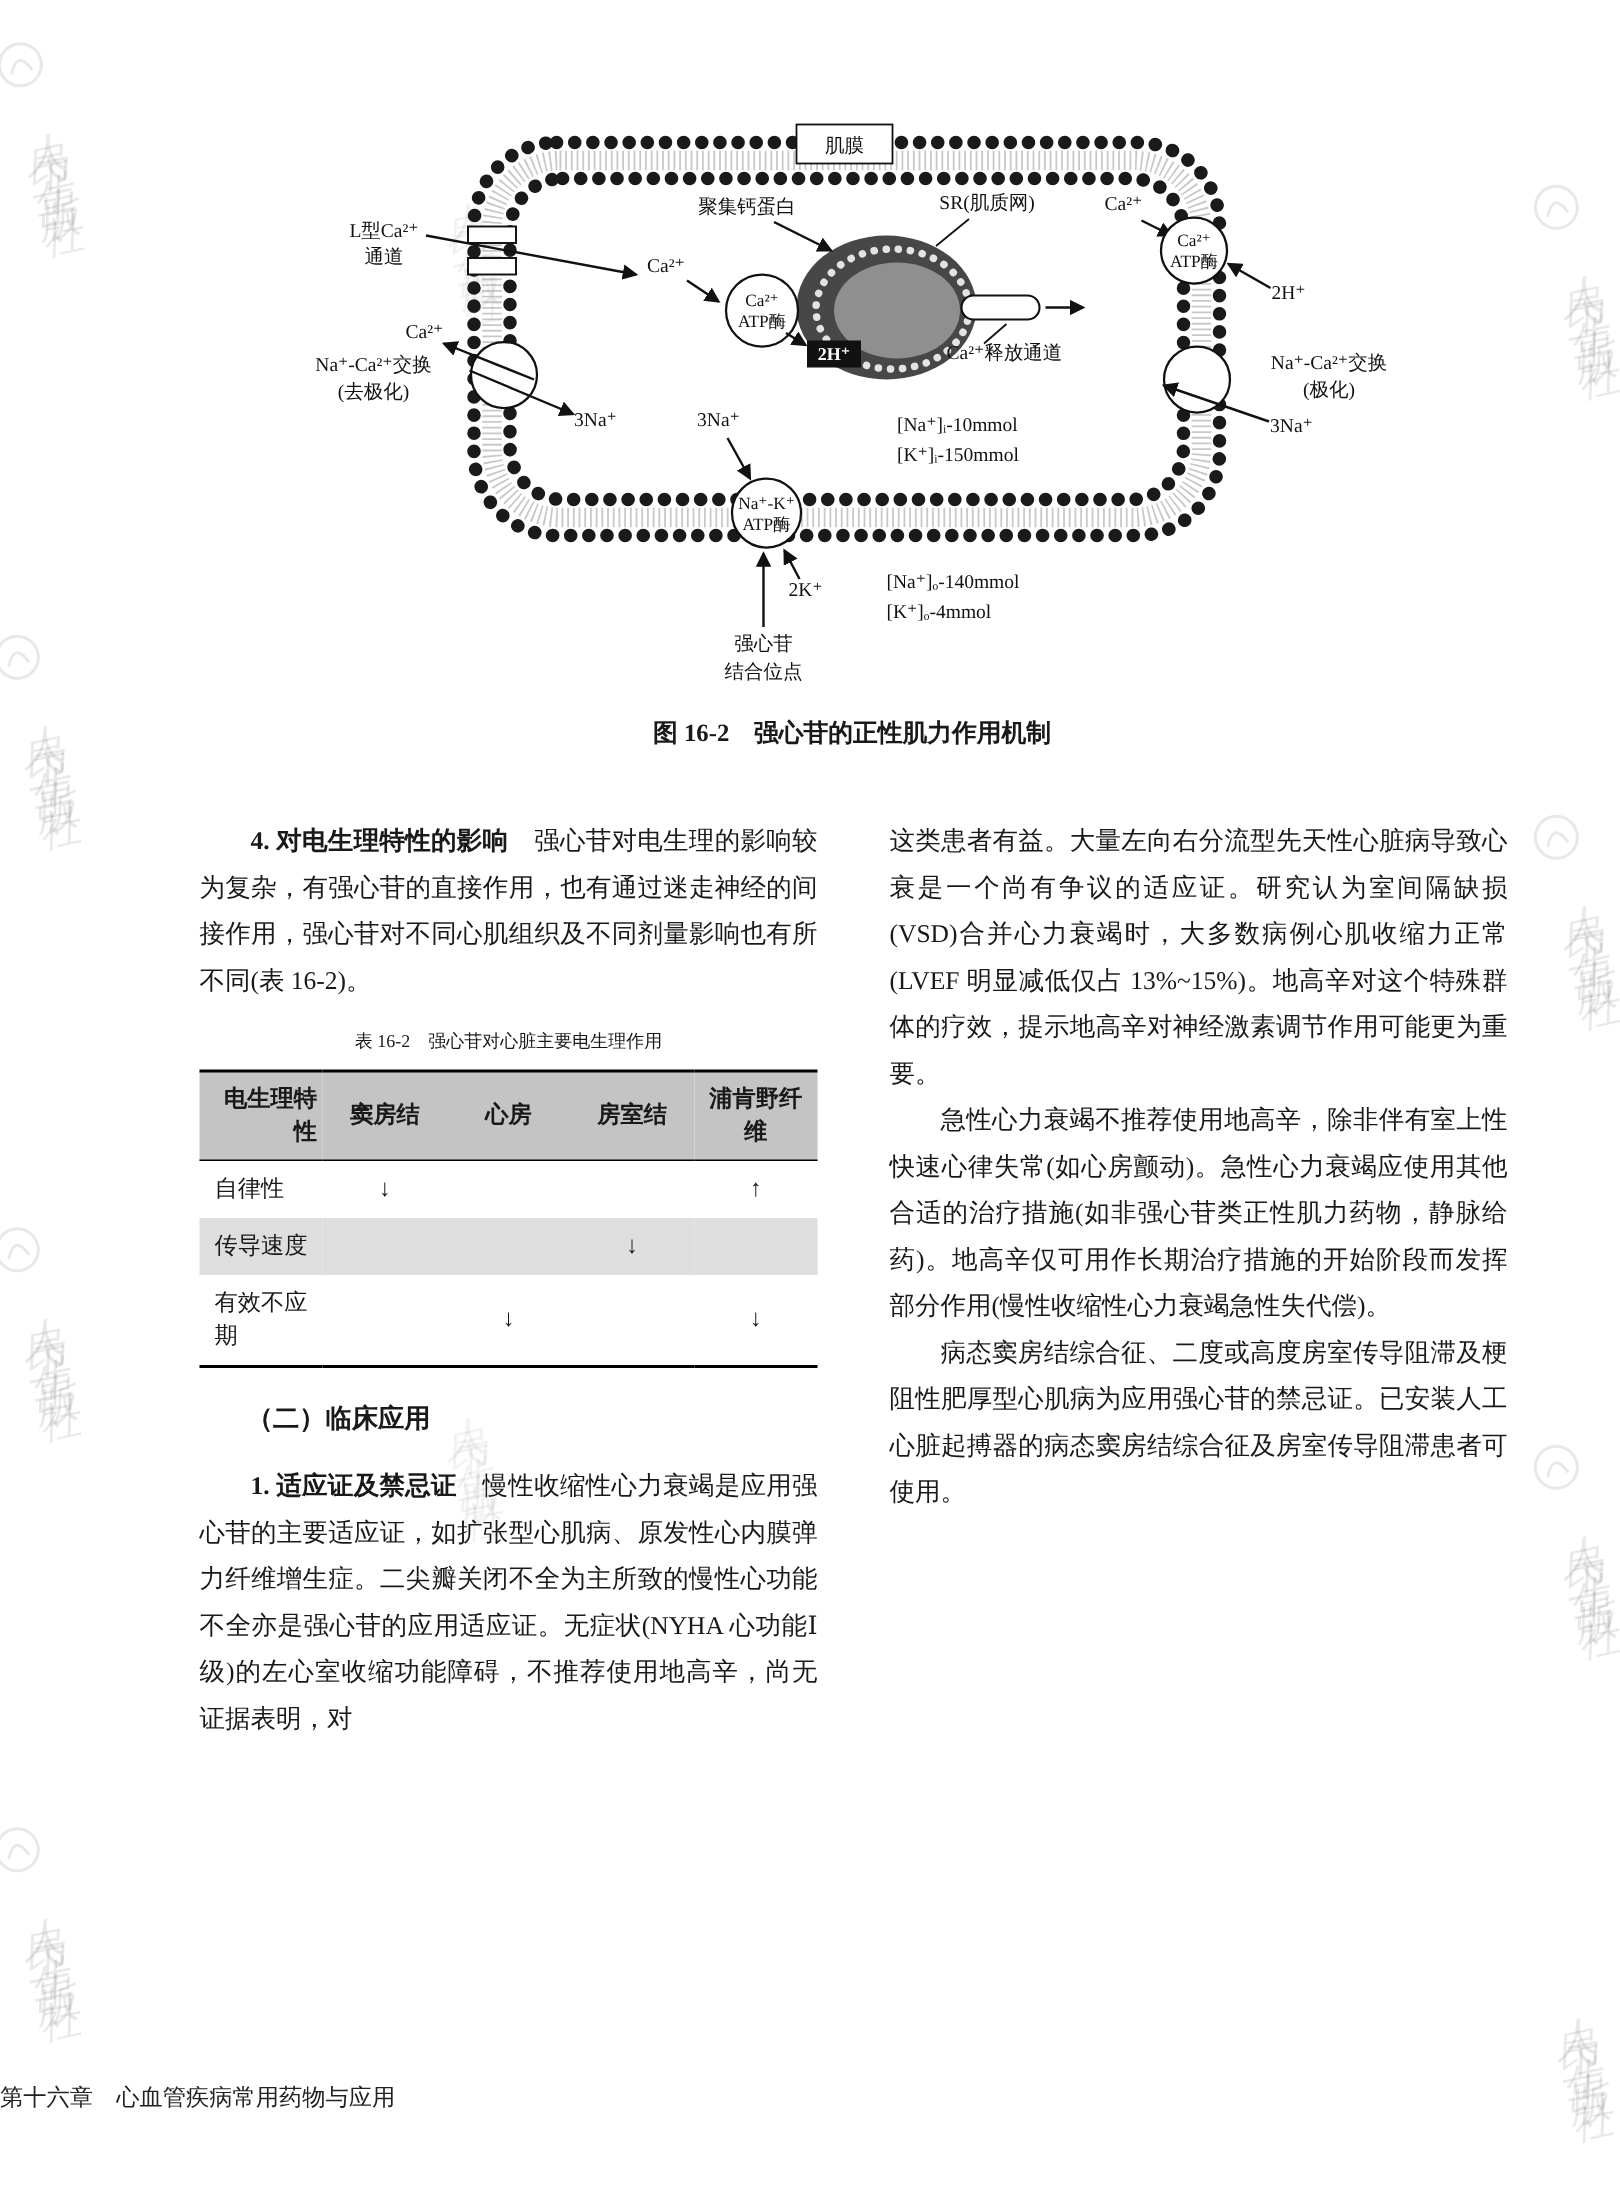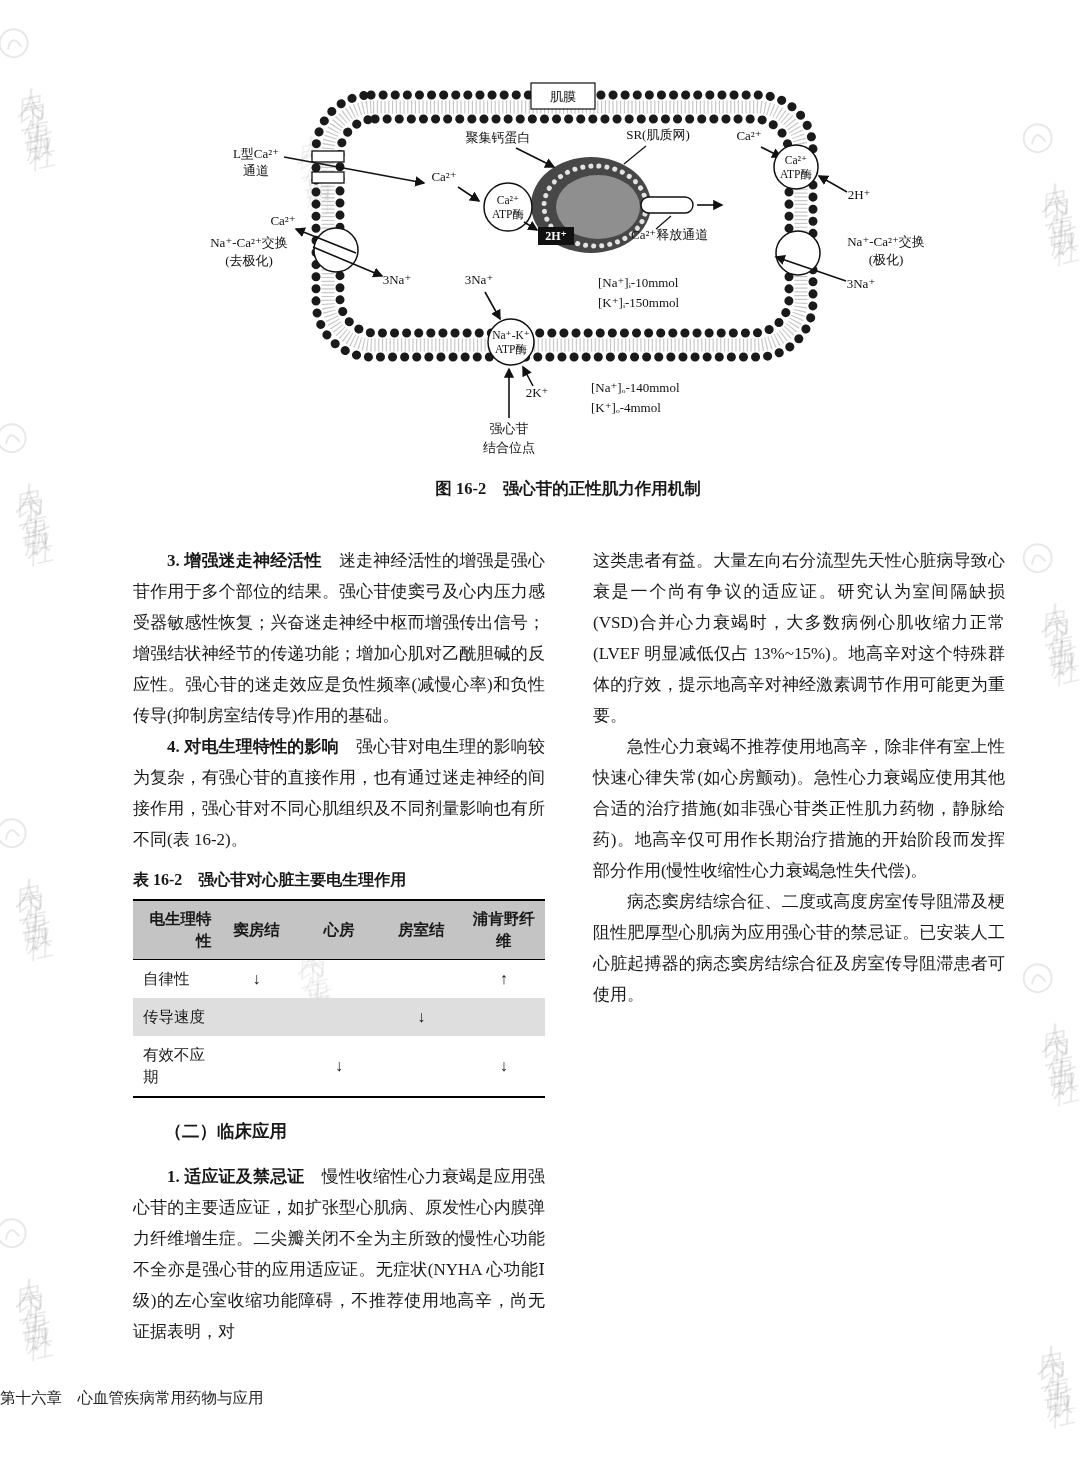--- a/index.html
+++ b/index.html
@@ -21,21 +21,21 @@
   .lead{stroke:#111;stroke-width:1.2;fill:none;}
   
   .columns{position:absolute;top:545px;left:133px;width:872px;display:flex;gap:48px;}
   .col{width:412px;font-size:17px;line-height:31px;text-align:justify;}
   .para{margin:0;text-indent:2em;}
   .para.noindent{text-indent:0;}
   .para b{font-weight:bold;}
   .section-heading{font-weight:bold;font-size:17.5px;margin:18px 0 14px;text-indent:1.8em;}
   
   .table-block{margin:12px 0 6px;}
-  .table-title{font-weight:bold;font-size:16px;line-height:26px;margin-bottom:6px;}
+  .table-title{text-align:center;font-weight:normal;font-size:12px;line-height:26px;margin-bottom:6px;}
   table.ep{width:100%;border-collapse:collapse;border-top:2.4px solid #000;border-bottom:2.4px solid #000;
            font-size:15.5px;line-height:22px;}
   table.ep th{background:#c4c4c4;font-weight:bold;padding:7px 4px;border-bottom:1.2px solid #000;
               text-align:center;vertical-align:middle;width:20%;}
   table.ep th:first-child{text-align:right;padding-left:10px;}
   table.ep td{padding:8px 4px;text-align:center;font-size:16px;}
   table.ep td:first-child{text-align:left;padding-left:10px;font-size:15.5px;}
   tr.row-gray td{background:#dedede;}
   
   .footer{position:absolute;top:1388px;left:0;width:1002px;display:flex;justify-content:space-between;
@@ -189,21 +189,20 @@
 
     <line class="arr" x1="323" y1="363" x2="323" y2="314" marker-end="url(#arr)"></line>
     <text x="323" y="378" text-anchor="middle">强心苷</text>
     <text x="323" y="397" text-anchor="middle">结合位点</text>
   </svg>
 
   <div class="figure-caption">图 16-2　强心苷的正性肌力作用机制</div>
 
   <div class="columns">
     <div class="col">
-      <p class="para"><b>3. 增强迷走神经活性</b><span>　迷走神经活性的增强是强心苷作用于多个部位的结果。强心苷使窦弓及心内压力感受器敏感性恢复；兴奋迷走神经中枢而增强传出信号；增强结状神经节的传递功能；增加心肌对乙酰胆碱的反应性。强心苷的迷走效应是负性频率(减慢心率)和负性传导(抑制房室结传导)作用的基础。</span></p>
       <p class="para"><b>4. 对电生理特性的影响</b><span>　强心苷对电生理的影响较为复杂，有强心苷的直接作用，也有通过迷走神经的间接作用，强心苷对不同心肌组织及不同剂量影响也有所不同(表 16-2)。</span></p>
 
       <div class="table-block">
         <div class="table-title">表 16-2　强心苷对心脏主要电生理作用</div>
         <table class="ep">
           <thead>
             <tr>
               <th>电生理特性</th>
               <th>窦房结</th>
               <th>心房</th>

